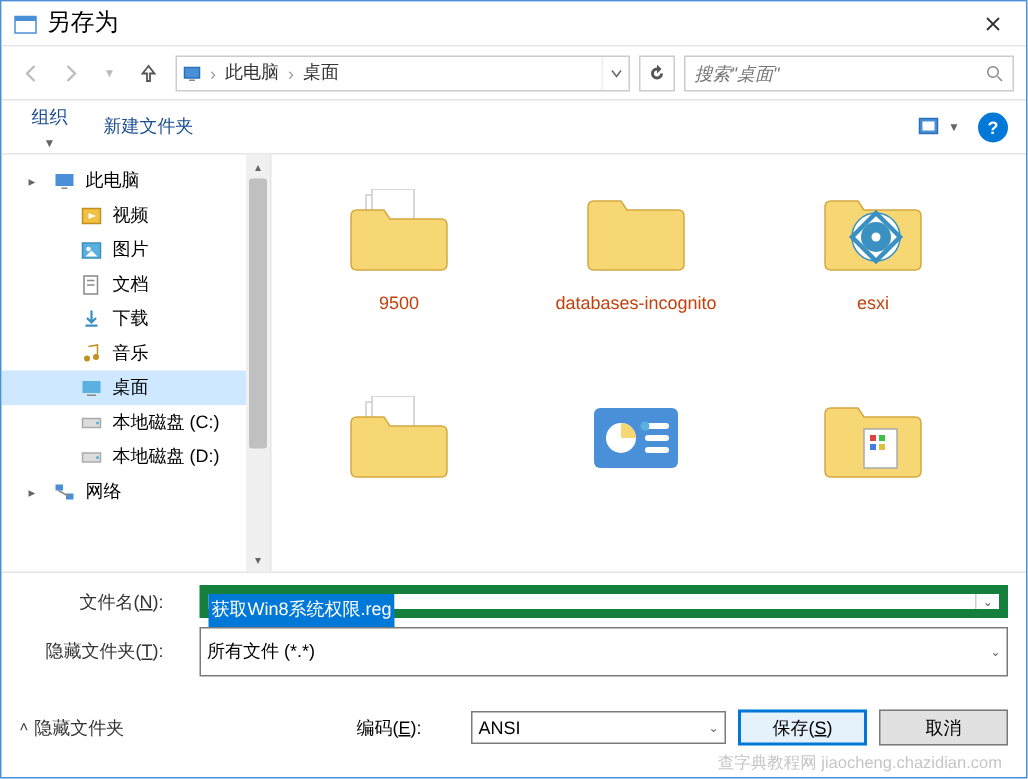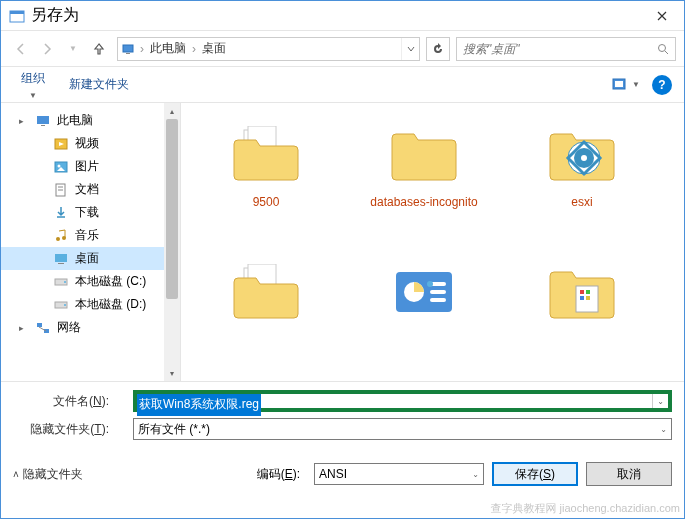--- a/index.html
+++ b/index.html
@@ -47,31 +47,31 @@
 .file-label { text-align: center; color: #c2410c; word-break: break-all; line-height: 1.3; }
 
 .folder-svg { width: 72px; height: 56px; }
 
 .bottom-panel { border-top: 1px solid #e5e5e5; padding: 8px 12px; }
 .field-row { display: flex; align-items: center; margin-bottom: 6px; }
 .field-label { width: 120px; text-align: right; padding-right: 24px; color: #333; }
 .field-label u { text-decoration: underline; }
 .field-input { flex: 1; height: 22px; border: 1px solid #7a7a7a; padding: 0 4px; background: #fff; }
 .field-input.sel { background: #0078d7; color: #fff; }
-.field-select { flex: 1; height: 22px; border: 1px solid #7a7a7a; padding: 0 4px; background: #fff; display: flex; align-items: center; justify-content: space-between; }
+.field-select { flex: 1; height: 33px; border: 1px solid #7a7a7a; padding: 0 4px; background: #fff; display: flex; align-items: center; justify-content: space-between; }
 
 .footer { display: flex; align-items: center; padding: 8px 12px; gap: 8px; }
 .hide-folders { display: flex; align-items: center; gap: 4px; cursor: pointer; color: #333; }
 .footer-spacer { flex: 1; }
 .enc-label { padding-right: 6px; }
-.enc-select { width: 170px; height: 22px; border: 1px solid #7a7a7a; padding: 0 4px; display: flex; align-items: center; justify-content: space-between; }
+.enc-select { width: 170px; height: 22px; border: 1px solid #7a7a7a; padding: 0 4px; display: flex; align-items: center; justify-content: space-between; margin-left: 19px; }
 .btn { min-width: 86px; height: 24px; border: 1px solid #7a7a7a; background: #e1e1e1; cursor: pointer; padding: 0 10px; }
 .btn.primary { border: 2px solid #0078d7; background: #e5f1fb; }
 
-.watermark { position: absolute; bottom: 2px; right: 4px; color: rgba(140,140,140,0.5); font-size: 11px; pointer-events: none; }
+.watermark { position: absolute; bottom: 2px; right: 16px; color: rgba(140,140,140,0.5); font-size: 11px; pointer-events: none; }
 </style>
 </head>
 <body>
 
 <div class="titlebar">
   <span class="icon">
     <svg viewBox="0 0 16 16" width="16" height="16">
         <rect x="1" y="3" width="14" height="11" fill="#fff" stroke="#4a90d9"></rect>
         <rect x="1" y="3" width="14" height="3" fill="#4a90d9"></rect>
       </svg>
@@ -335,21 +335,21 @@
         <div class="file-label"></div>
       </div>
     </div>
 </div>
 
 <div class="bottom-panel">
   <div class="field-row">
     <div class="field-label">
       <span>文件名(</span><u>N</u><span>):</span>
     </div>
-    <div style="flex:1;display:flex;border:4px solid #15803d;height:22px;">
+    <div style="flex:1;display:flex;border:6px solid #15803d;height:22px;">
       <span class="field-input sel" style="border:none;flex:0 0 auto;padding:2px 2px;">获取Win8系统权限.reg</span>
       <span style="flex:1;background:#fff;"></span>
       <span style="width:16px;display:flex;align-items:center;justify-content:center;font-size:8px;color:#666;border-left:1px solid #ccc;">⌄</span>
     </div>
   </div>
   <div class="field-row">
     <div class="field-label">
       <span>隐藏文件夹(</span><u>T</u><span>):</span>
     </div>
     <div class="field-select">

